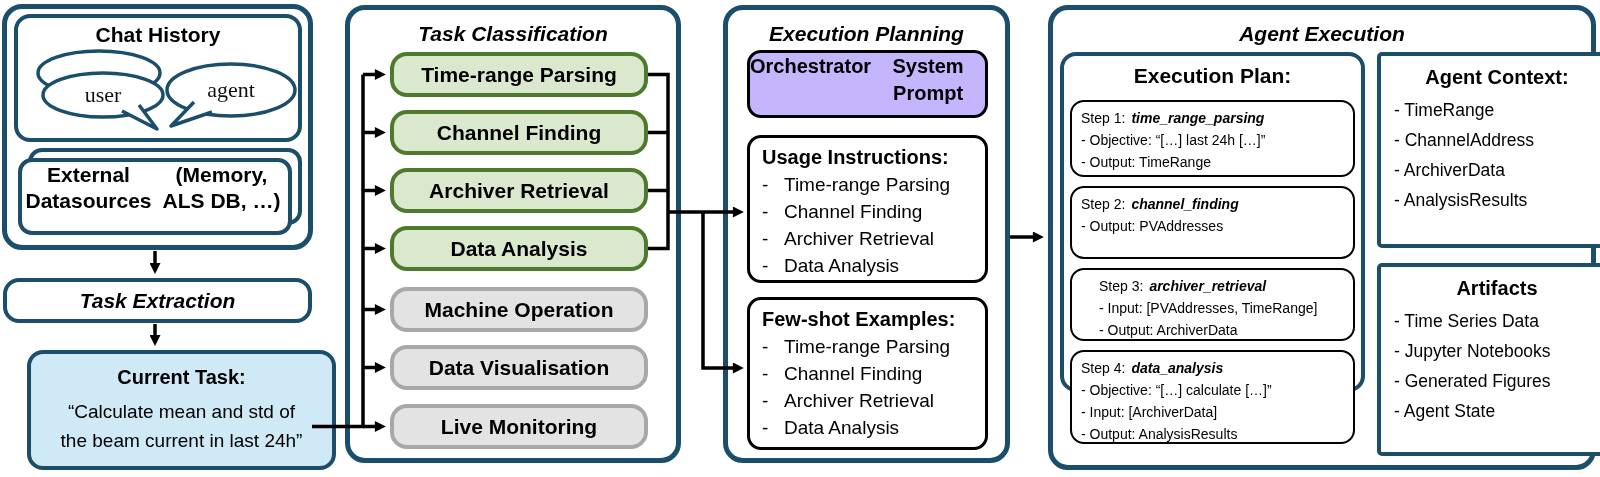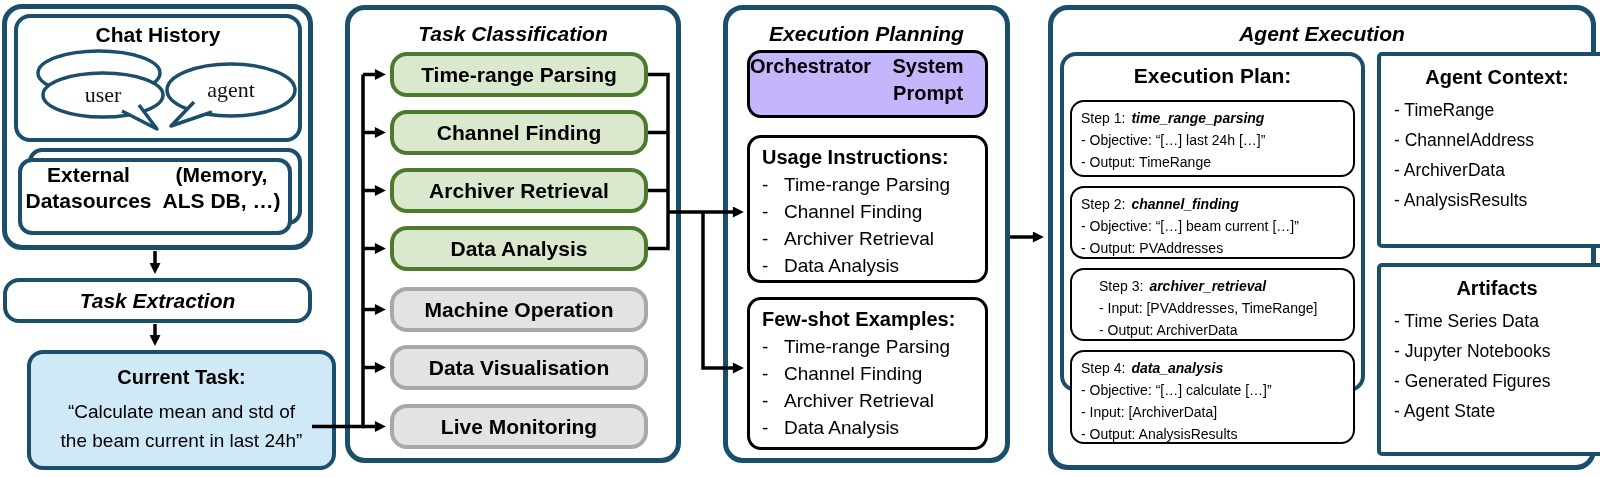--- a/index.html
+++ b/index.html
@@ -221,21 +221,20 @@
       <div class="ep-title">Execution Plan:</div>
 
       <div class="step-box step-1">
         <div><span>Step 1:</span><span class="step-name">time_range_parsing</span></div>
         <div>- Objective: “[…] last 24h […]”</div>
         <div>- Output: TimeRange</div>
       </div>
 
       <div class="step-box step-2">
         <div><span>Step 2:</span><span class="step-name">channel_finding</span></div>
-        <div>- Objective: “[…] beam current […]”</div>
         <div>- Output: PVAddresses</div>
       </div>
 
       <div class="step-box step-3">
         <div><span>Step 3:</span><span class="step-name">archiver_retrieval</span></div>
         <div>- Input: [PVAddresses, TimeRange]</div>
         <div>- Output: ArchiverData</div>
       </div>
 
       <div class="step-box step-4">

